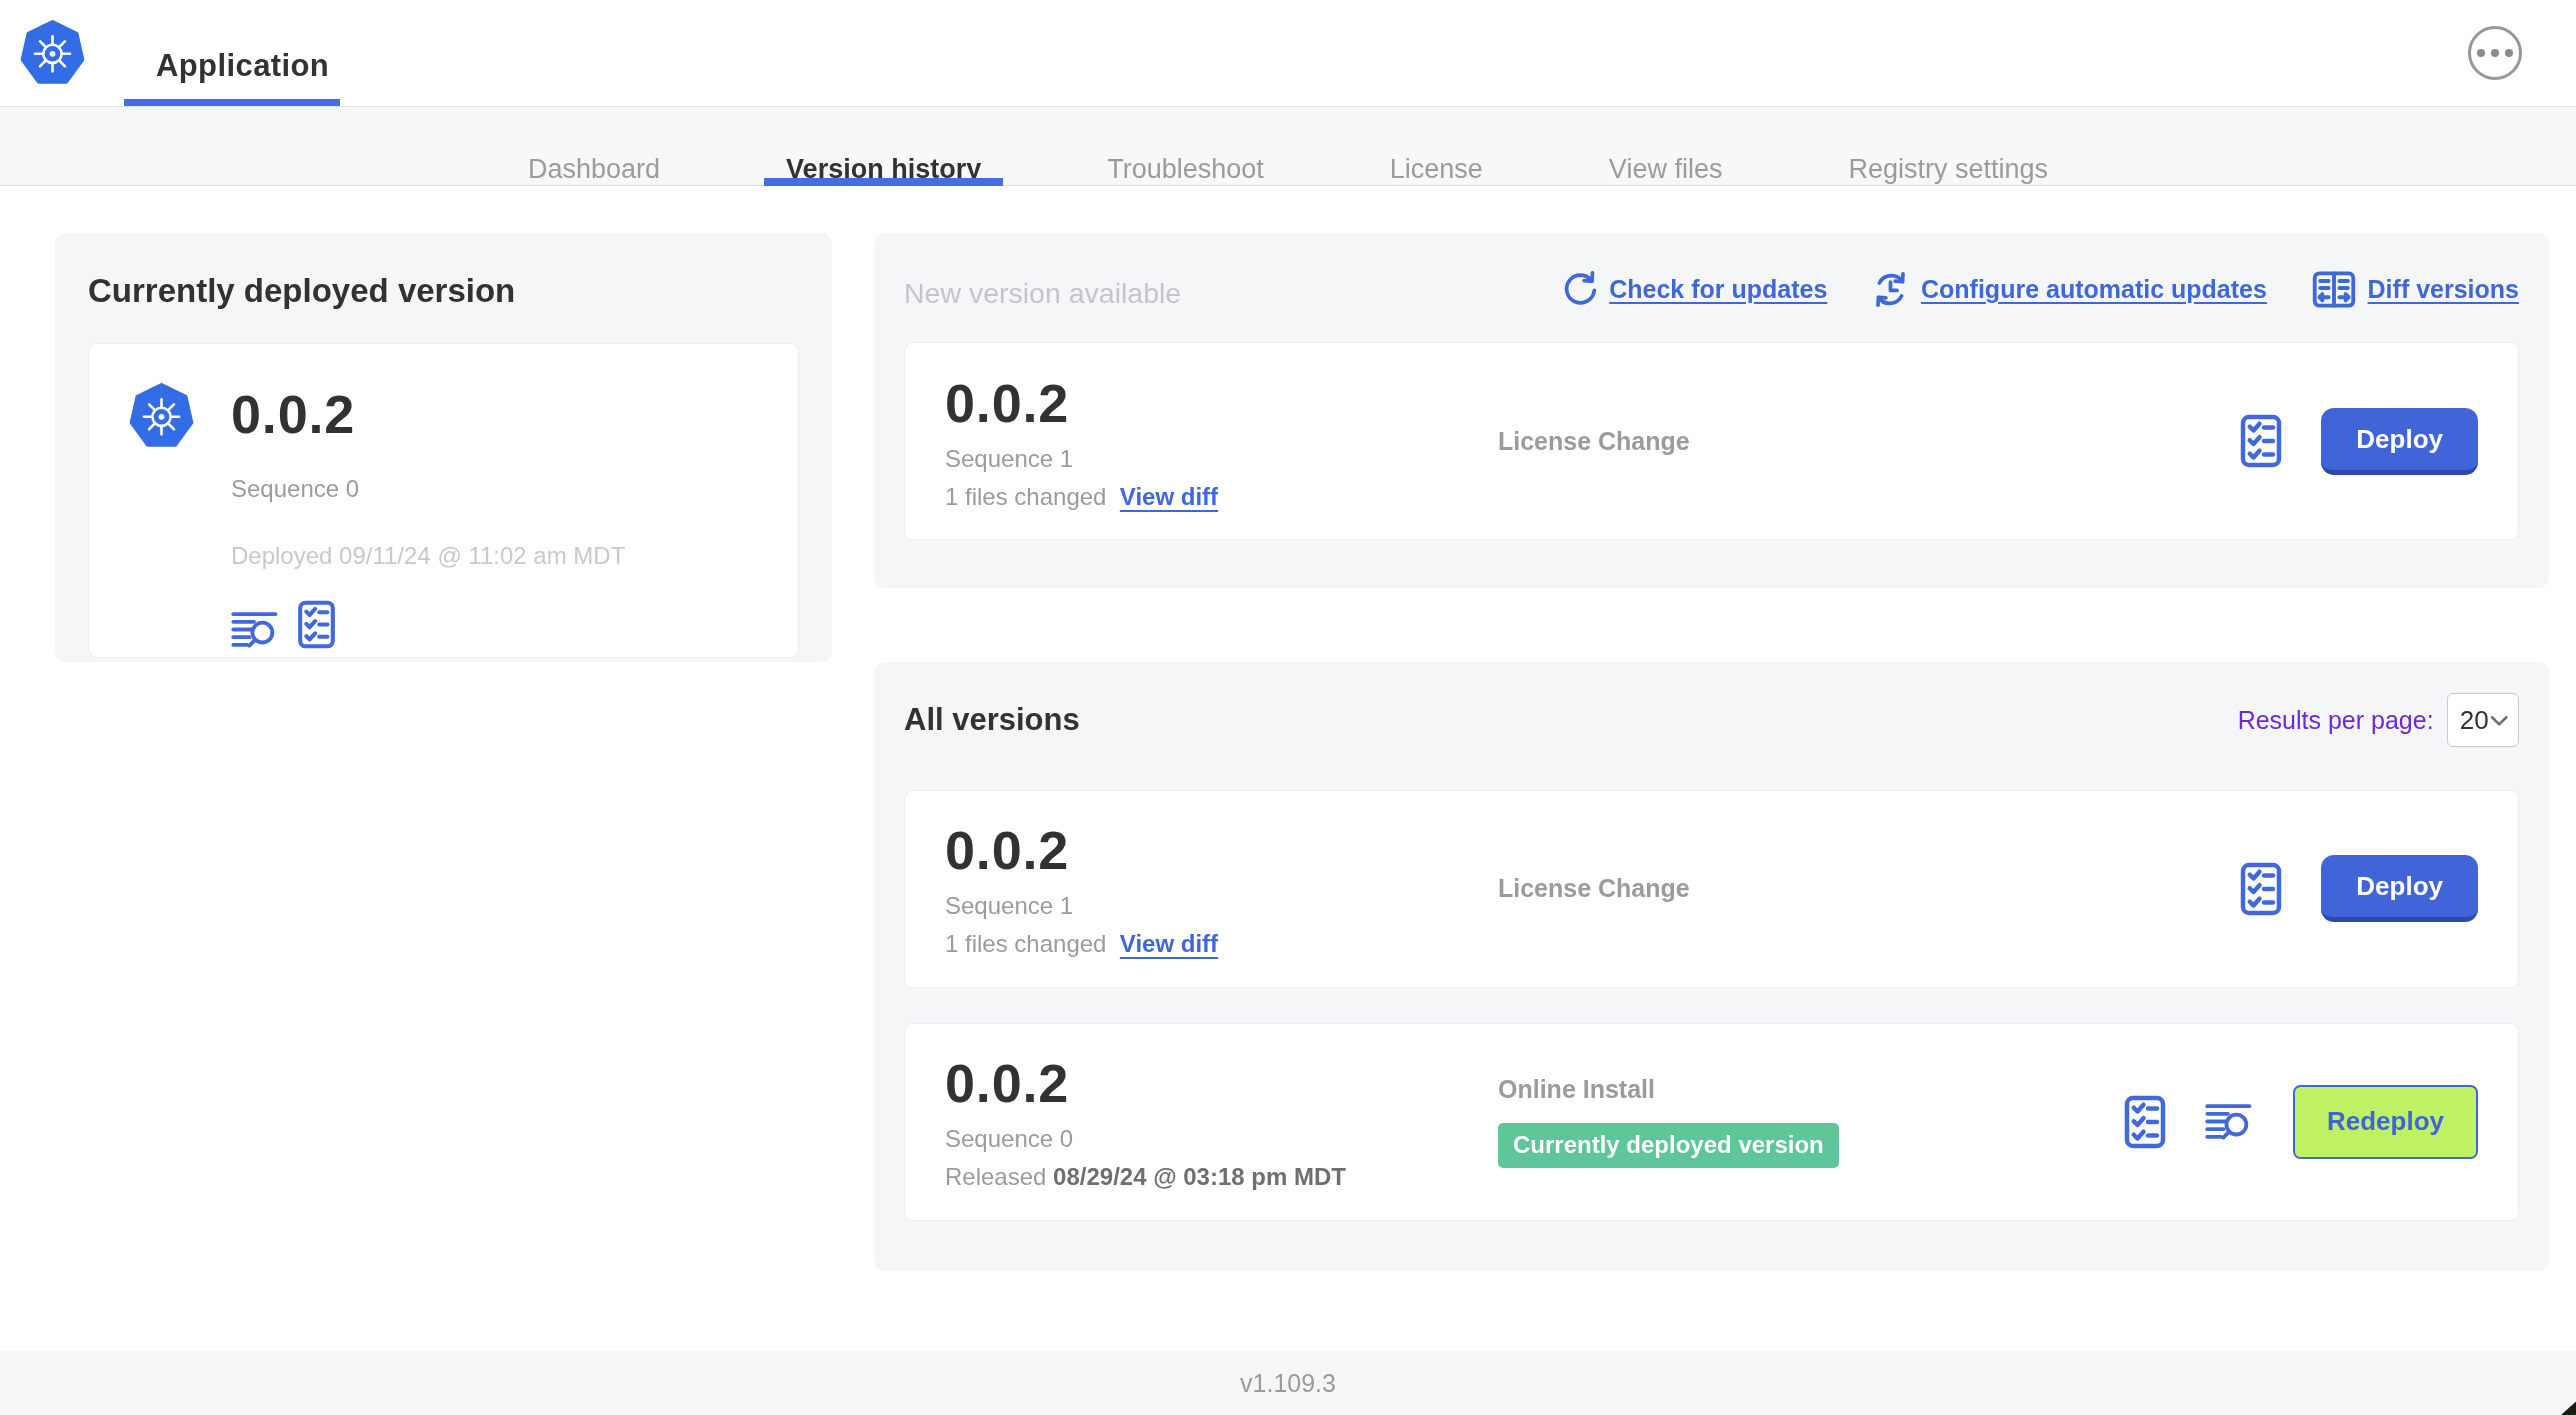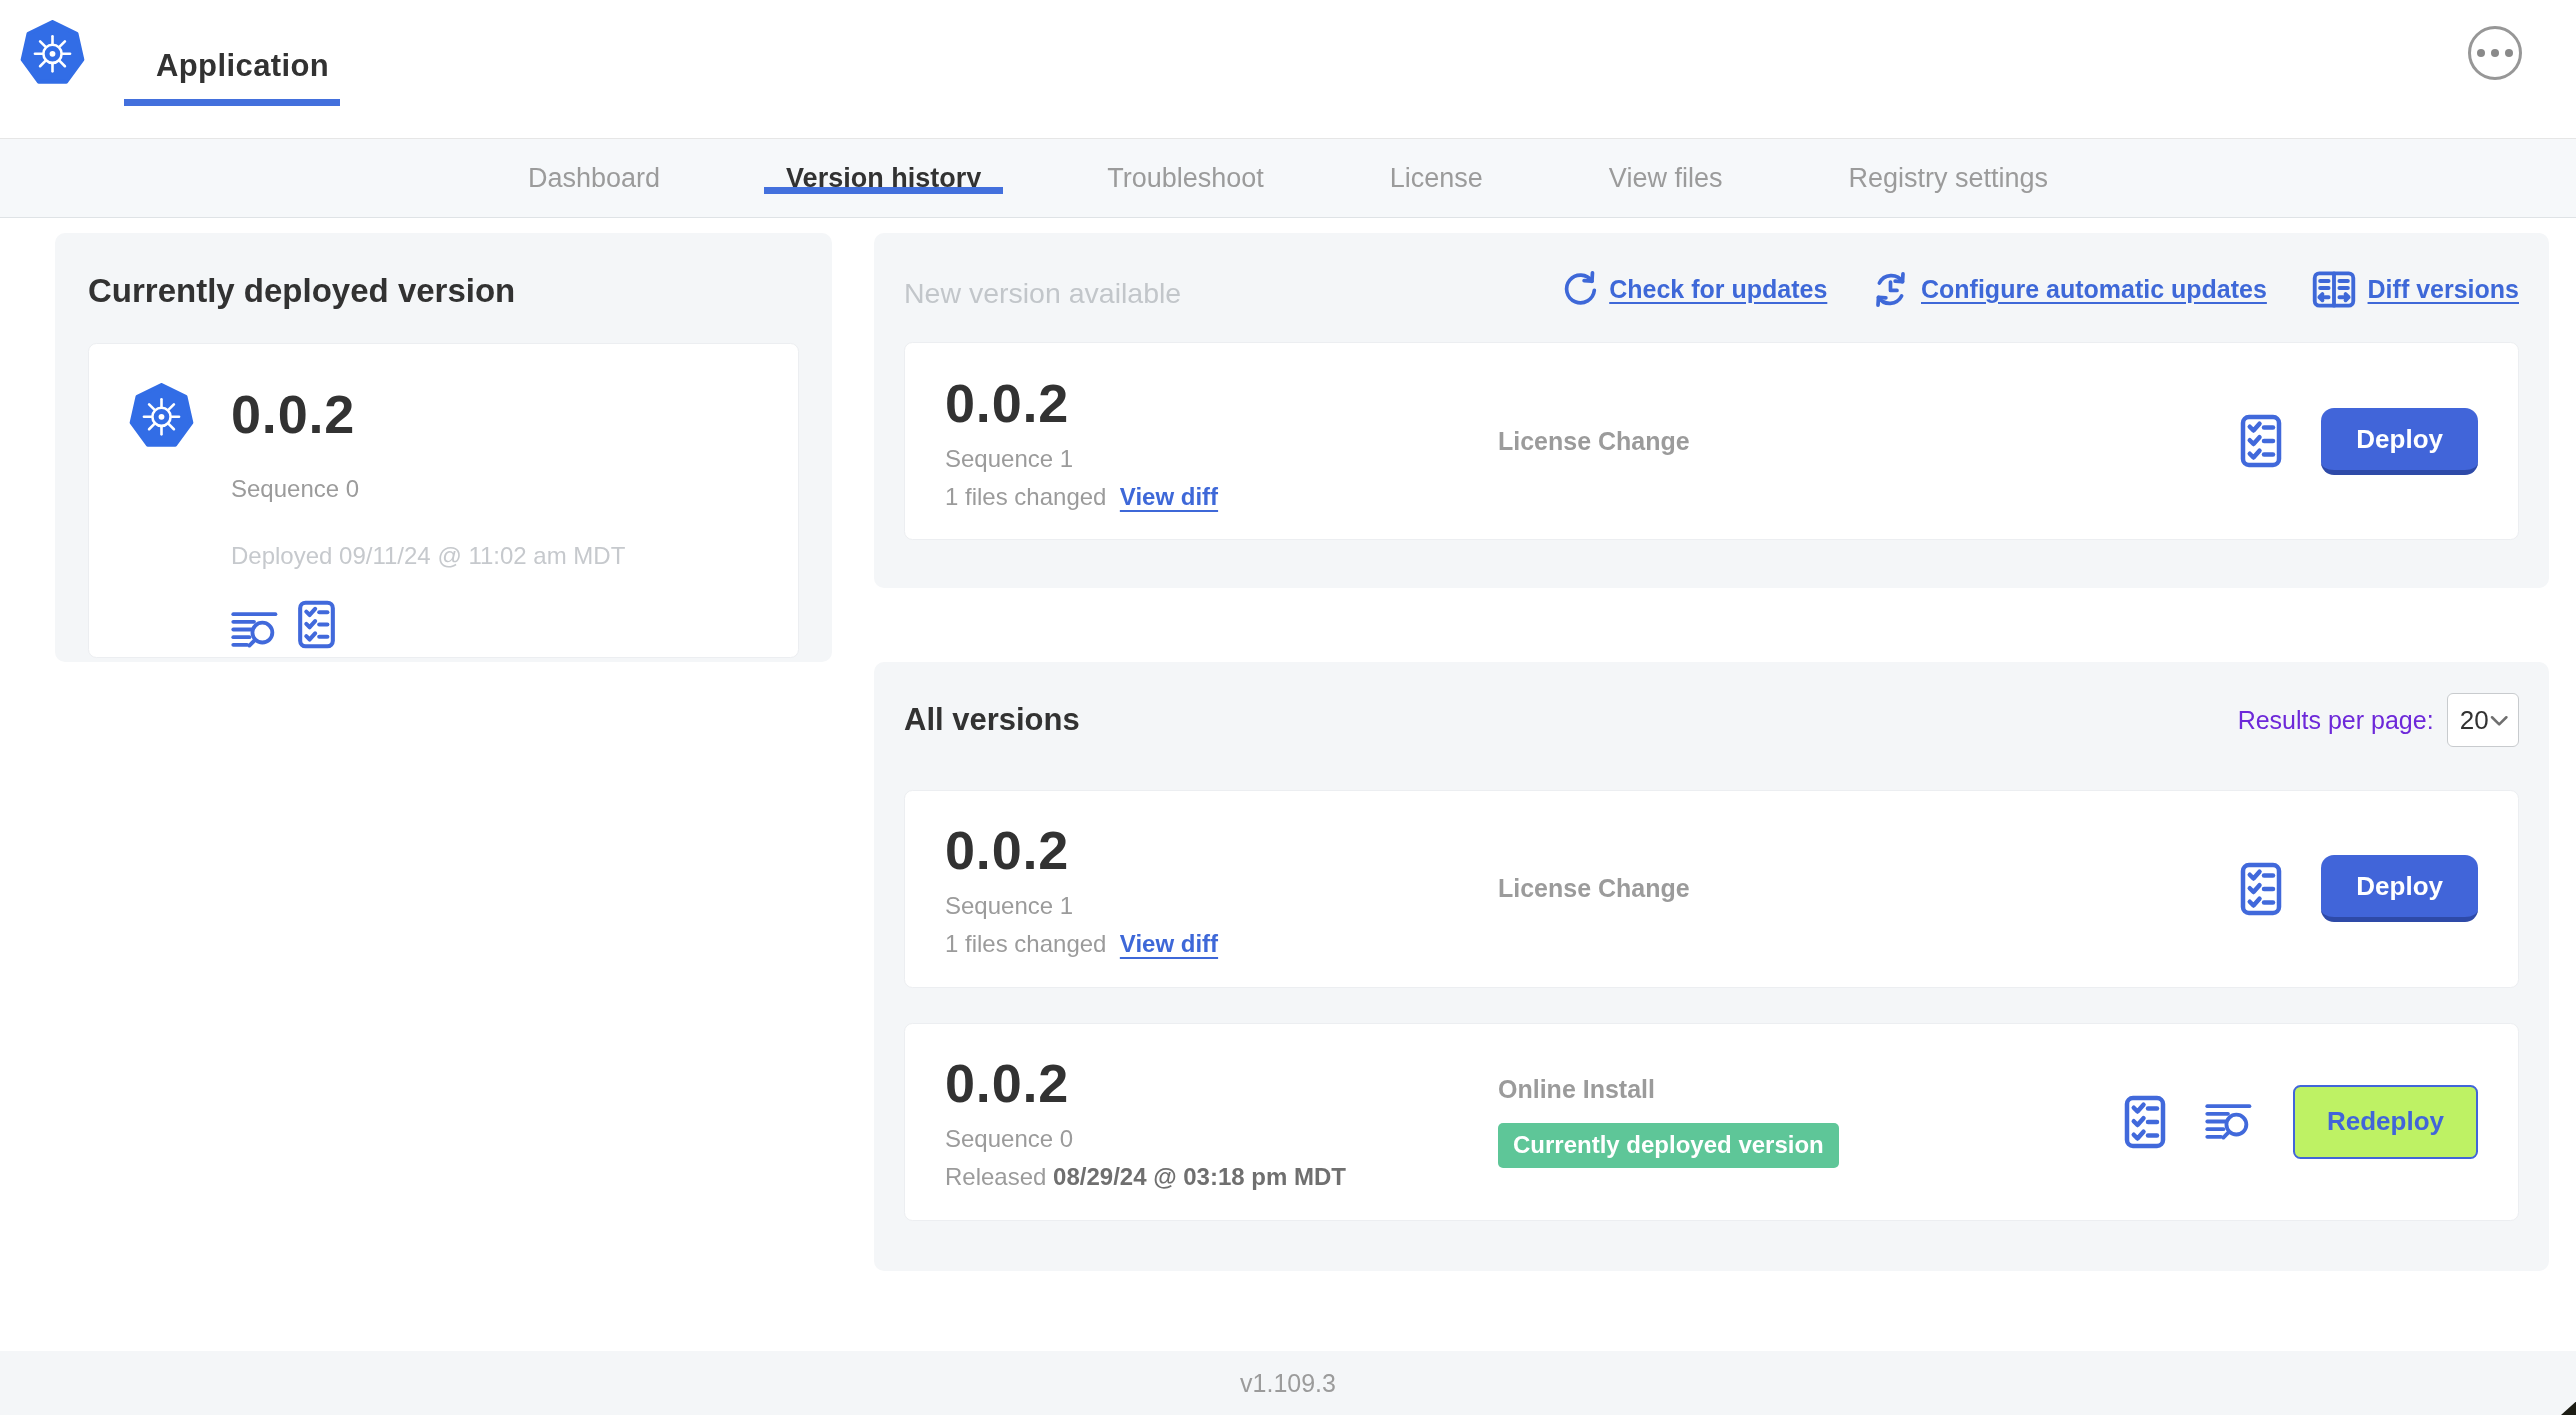--- a/index.html
+++ b/index.html
@@ -30,21 +30,21 @@
     position:absolute; right:54px; top:26px; width:54px; height:54px;
     border:3.3px solid #979797; border-radius:50%;
     display:flex; align-items:center; justify-content:center; gap:5.9px;
     background:#fff; cursor:pointer;
   }
   .menu-btn i { width:8.4px; height:8.4px; border-radius:50%; background:#8a8a8a; display:block; }
   
   .nav {
     position:absolute; left:0; top:106px; width:2576px; height:80px;
     background:#f6f8fa; border-top:0.8px solid #e6e6e6; border-bottom:0.8px solid #dfe3e6;
-    display:flex; align-items:center; justify-content:center; gap:82px;margin-top:32px;
+    display:flex; align-items:flex-end; justify-content:center; gap:82px;
   }
   .tab {
     position:relative; display:flex; align-items:center;
     padding:0 22px; font-size:27px; color:#9b9b9b; cursor:pointer; white-space:nowrap;
   }
   .tab.active { color:#323232; font-weight:600; }
   .tab.active .tab-underline {
     position:absolute; left:0; right:0; bottom:-0.8px; height:7.5px; background:#4370dd;
   }
   

